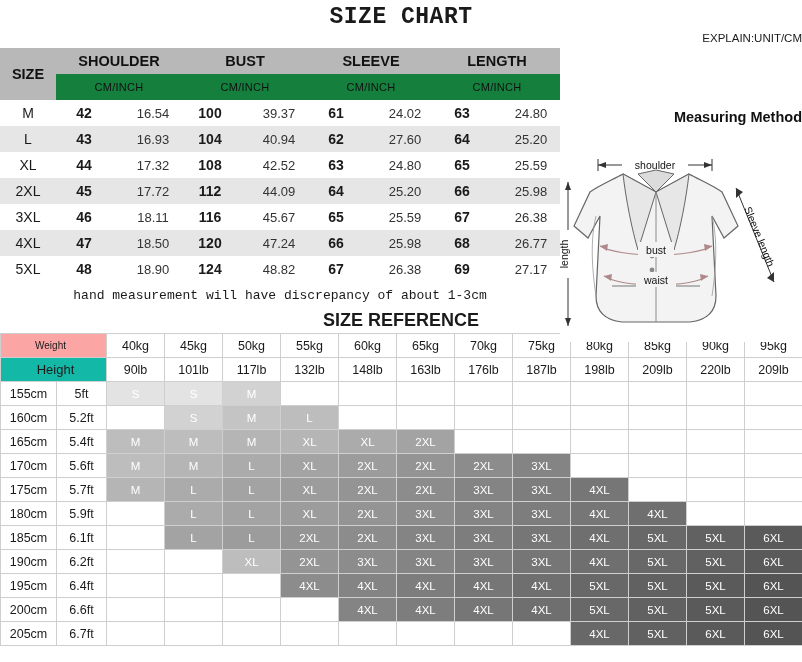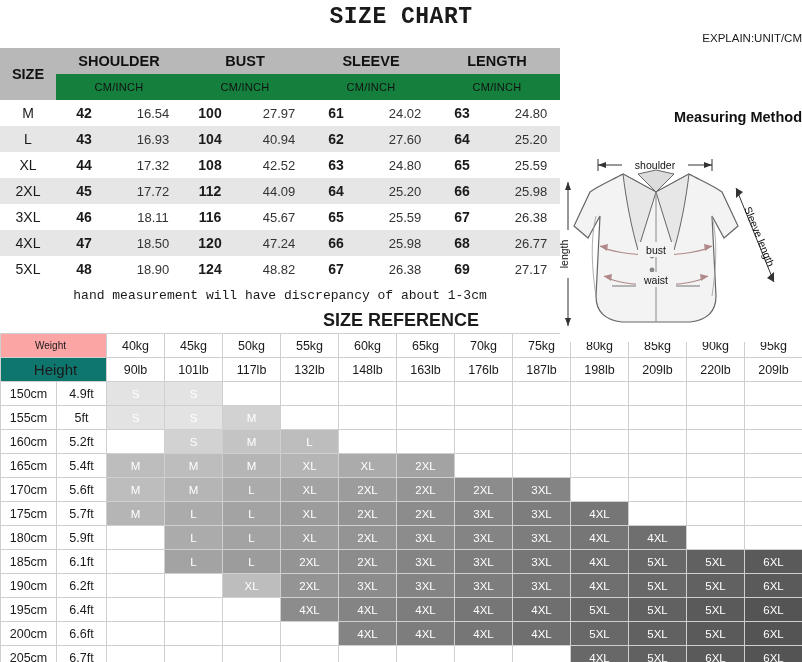--- a/index.html
+++ b/index.html
@@ -138,23 +138,23 @@
     text-align: right;
     padding-right: 6px !important;
     font-size: 10px;
     border-right: 1px solid #cfcfcf;
     border-bottom: none;
     background: #fca5a5;
   }
   td.corner-height {
     text-align: left;
     padding-left: 4px !important;
-    font-size: 15px;
+    font-size: 13px;
     border-top: none;
-    background: #0f766e;
+    background: #14b8a6;
   }
   td.w-head {
     font-size: 12.5px;
     background: #ffffff;
     font-weight: normal;
   }
   td.h-cm {
     font-size: 12.5px;
     text-align: center;
     background: #ffffff;
@@ -204,21 +204,21 @@
             <td colspan="2">CM/INCH</td>
             <td colspan="2">CM/INCH</td>
             <td colspan="2">CM/INCH</td>
             <td colspan="2">CM/INCH</td>
           </tr>
           <tr class="row-odd">
             <td class="cell-size">M</td>
             <td class="v-cm">42</td>
             <td class="v-in">16.54</td>
             <td class="v-cm">100</td>
-            <td class="v-in">27.97</td>
+            <td class="v-in">39.37</td>
             <td class="v-cm">61</td>
             <td class="v-in">24.02</td>
             <td class="v-cm">63</td>
             <td class="v-in">24.80</td>
           </tr>
           <tr class="row-even">
             <td class="cell-size">L</td>
             <td class="v-cm">43</td>
             <td class="v-in">16.93</td>
             <td class="v-cm">104</td>
@@ -389,36 +389,20 @@
           <td class="w-head">148lb</td>
           <td class="w-head">163lb</td>
           <td class="w-head">176lb</td>
           <td class="w-head">187lb</td>
           <td class="w-head">198lb</td>
           <td class="w-head">209lb</td>
           <td class="w-head">220lb</td>
           <td class="w-head">209lb</td>
         </tr>
         <tr>
-          <td class="h-cm">150cm</td>
-          <td class="h-ft">4.9ft</td>
-          <td class="cellv" style="background:#e3e3e3">S</td>
-          <td class="cellv" style="background:#e3e3e3">S</td>
-          <td class="empty"></td>
-          <td class="empty"></td>
-          <td class="empty"></td>
-          <td class="empty"></td>
-          <td class="empty"></td>
-          <td class="empty"></td>
-          <td class="empty"></td>
-          <td class="empty"></td>
-          <td class="empty"></td>
-          <td class="empty"></td>
-        </tr>
-        <tr>
           <td class="h-cm">155cm</td>
           <td class="h-ft">5ft</td>
           <td class="cellv" style="background:#e3e3e3">S</td>
           <td class="cellv" style="background:#e3e3e3">S</td>
           <td class="cellv" style="background:#d2d2d2">M</td>
           <td class="empty"></td>
           <td class="empty"></td>
           <td class="empty"></td>
           <td class="empty"></td>
           <td class="empty"></td>

